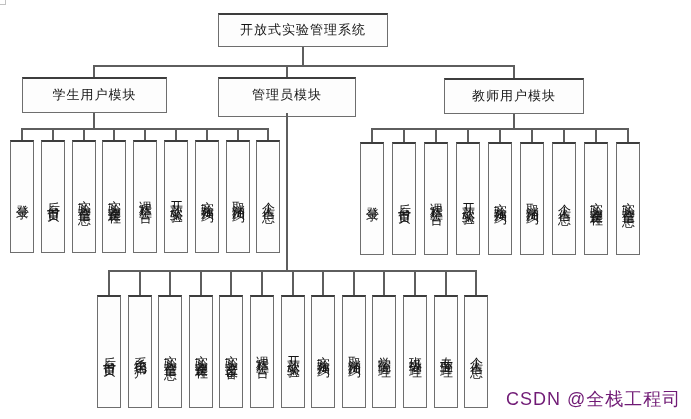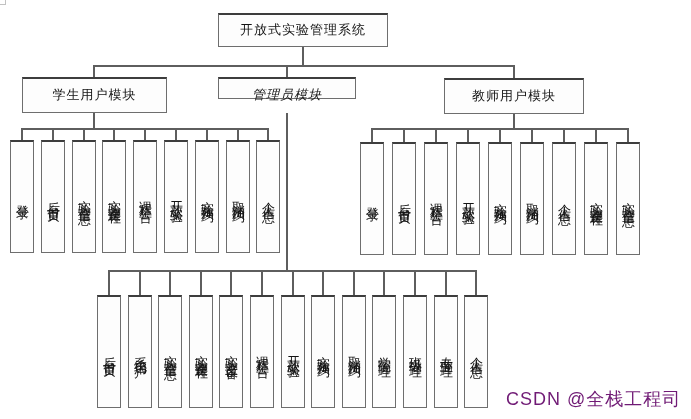--- a/index.html
+++ b/index.html
@@ -18,21 +18,21 @@
 <body>
 
 <div class="canvas">
 
   <div class="corner" style="left:5px;top:0;width:1px;height:5px;"></div>
   <div class="corner" style="left:0;top:4px;width:6px;height:1px;"></div>
 
   <div class="box hbox root" style="left:218px;top:13px;width:170px;height:34px;">开放式实验管理系统</div>
 
   <div class="box hbox mod" style="left:22px;top:77px;width:145px;height:36px;">学生用户模块</div>
-  <div class="box hbox mod" style="left:218px;top:77px;width:138px;height:22px;font-style:italic;">管理员模块</div>
+  <div class="box hbox mod" style="left:218px;top:77px;width:138px;height:40px;">管理员模块</div>
   <div class="box hbox mod" style="left:444px;top:78px;width:140px;height:36px;text-align:center;">教师用户模块</div>
 
   <div class="box leaf" style="left:10px;top:140px;">登录</div>
   <div class="box leaf" style="left:41px;top:140px;">后台首页</div>
   <div class="box leaf" style="left:72px;top:140px;">实验室信息</div>
   <div class="box leaf" style="left:102px;top:140px;">实验室课程</div>
   <div class="box leaf" style="left:133px;top:140px;">课程公告</div>
   <div class="box leaf" style="left:164px;top:140px;">开放实验</div>
   <div class="box leaf" style="left:195px;top:140px;">实验预约</div>
   <div class="box leaf" style="left:226px;top:140px;">取消预约</div>

